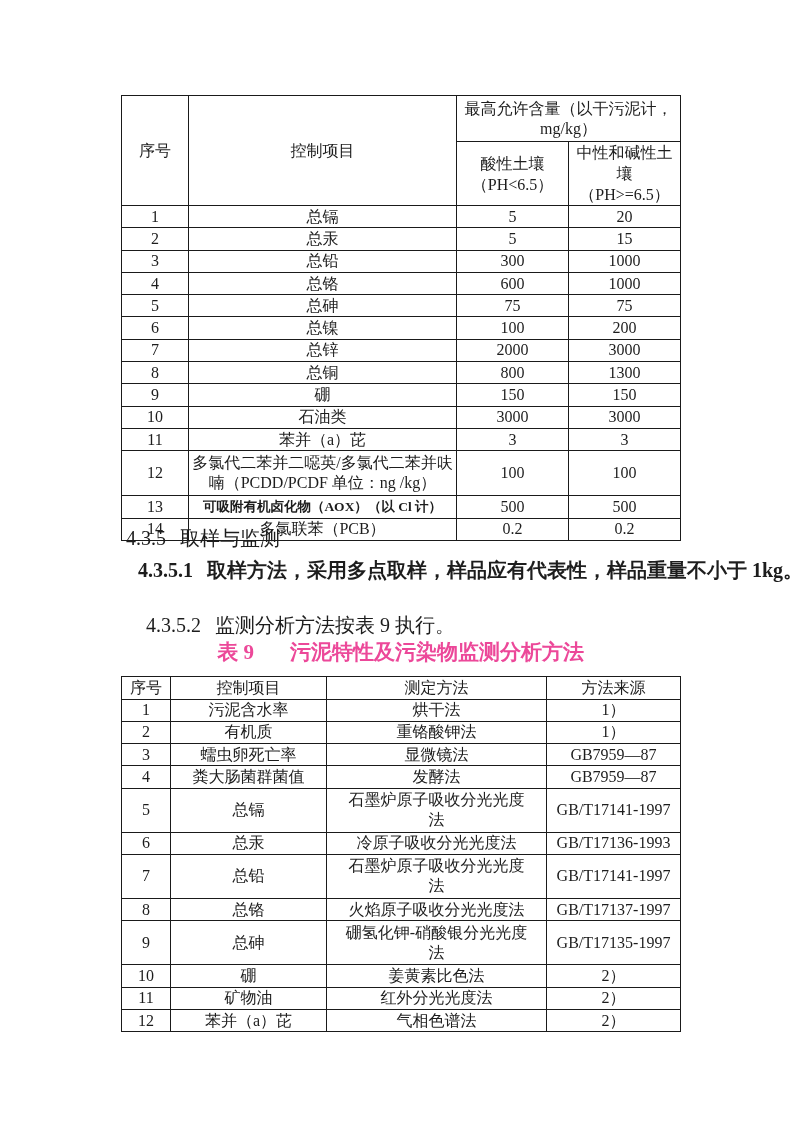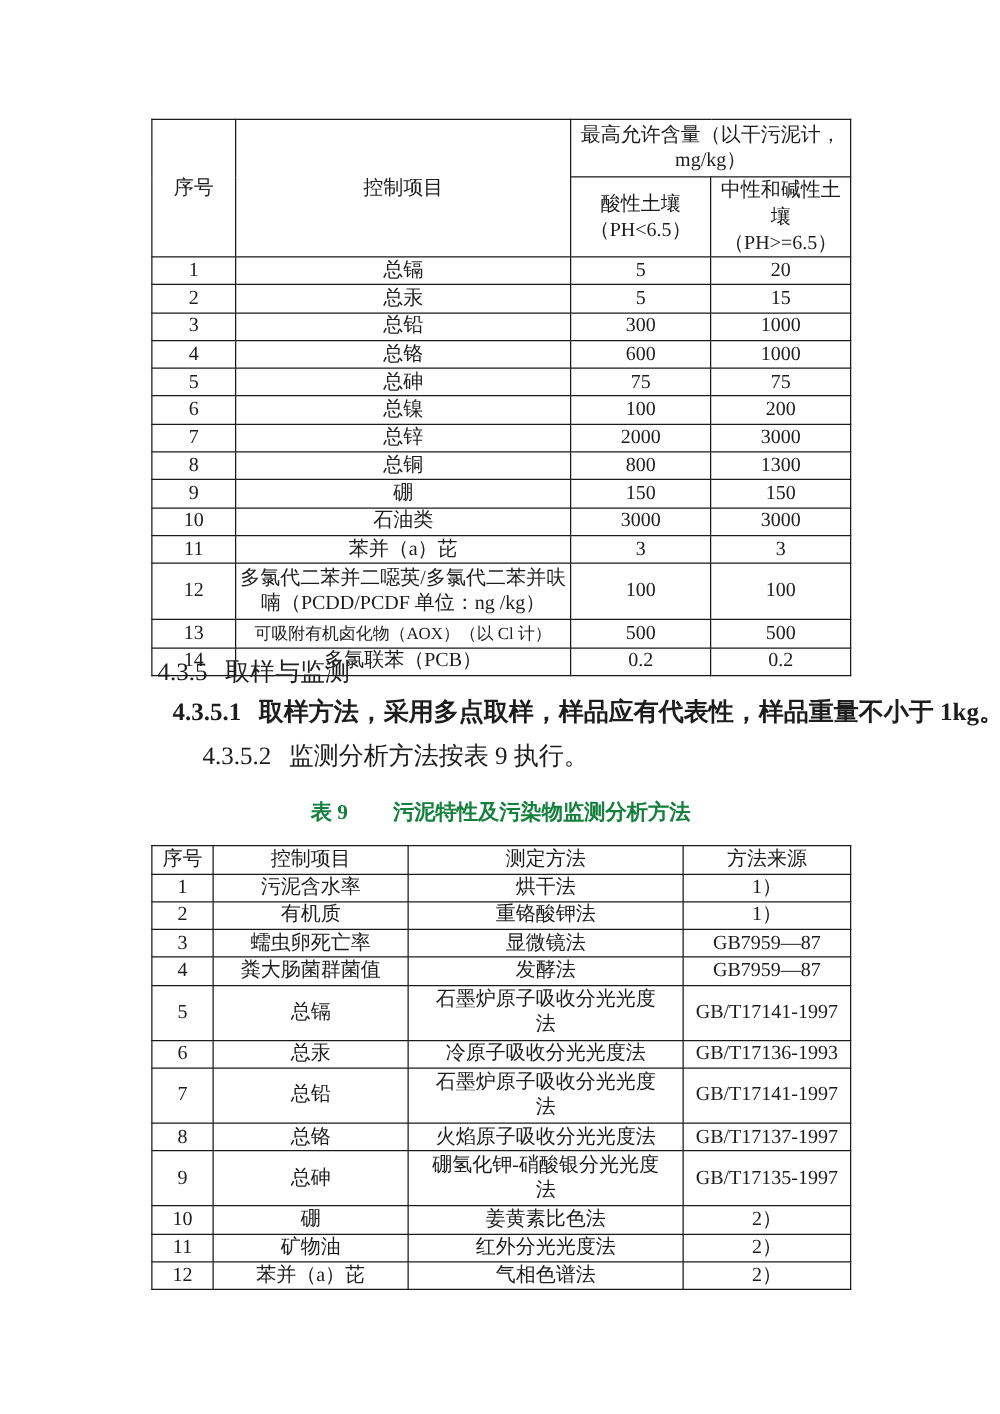--- a/index.html
+++ b/index.html
@@ -28,47 +28,47 @@
     font-weight: normal;
     padding: 0 3px;
     line-height: 20px;
     overflow: hidden;
   }
   #table8 { left: 121px; top: 95px; }
   #table8 tr.hr1 th { height: 46px; margin-top: 40px; }
   #table8 tr.hr2 th { height: 46px; line-height: 21px; }
   #table8 tbody tr { height: 22.3px; }
   #table8 tbody tr.tall2 { height: 45px; }
-  #table8 td.tight { font-size: 13.5px; white-space: nowrap; }
+  #table8 td.tight { font-size: 13.5px; white-space: nowrap; font-weight: bold; }
 
   #table9 { left: 121px; top: 676px; }
   #table9 thead tr { height: 22.5px; }
   #table9 tbody tr { height: 22.3px; }
   #table9 tbody tr.tall { height: 44px; }
   .wrap-narrow { display: inline-block; max-width: 188px; line-height: 20px; vertical-align: middle; }
 
   .para {
     position: absolute;
     font-size: 20px;
     line-height: 18px;
     white-space: nowrap;
     color: #1d1d1d;
   }
   #para-435  { left: 126px; top: 529px; }
   #para-4351 { left: 138px; top: 561px; font-weight: bold; }
-  #para-4352 { left: 146px; top: 596px; margin-left: 16px; }
+  #para-4352 { left: 146px; top: 616px; }
   .num-gap { display: inline-block; width: 14px; }
 
   .tbl-title {
     position: absolute;
     left: 121px; top: 638px; width: 559px;
     text-align: center;
     font-weight: bold;
-    font-size: 17px;
-    color: #15803d;
+    font-size: 21px;
+    color: #ec4899;
   }
   .tbl-title .t-label { margin-right: 36px; }
 </style>
 </head>
 <body>
 
 <div class="page">
 
   <table class="tbl" id="table8">
     <colgroup>

